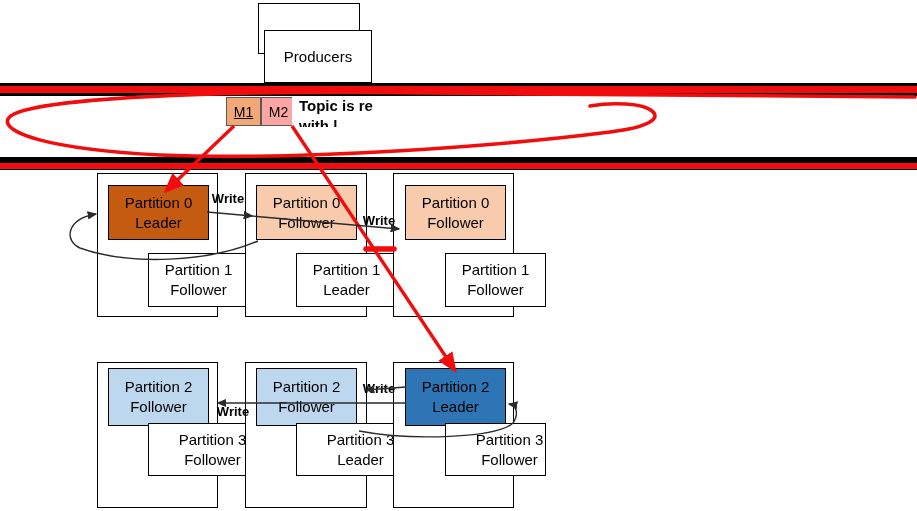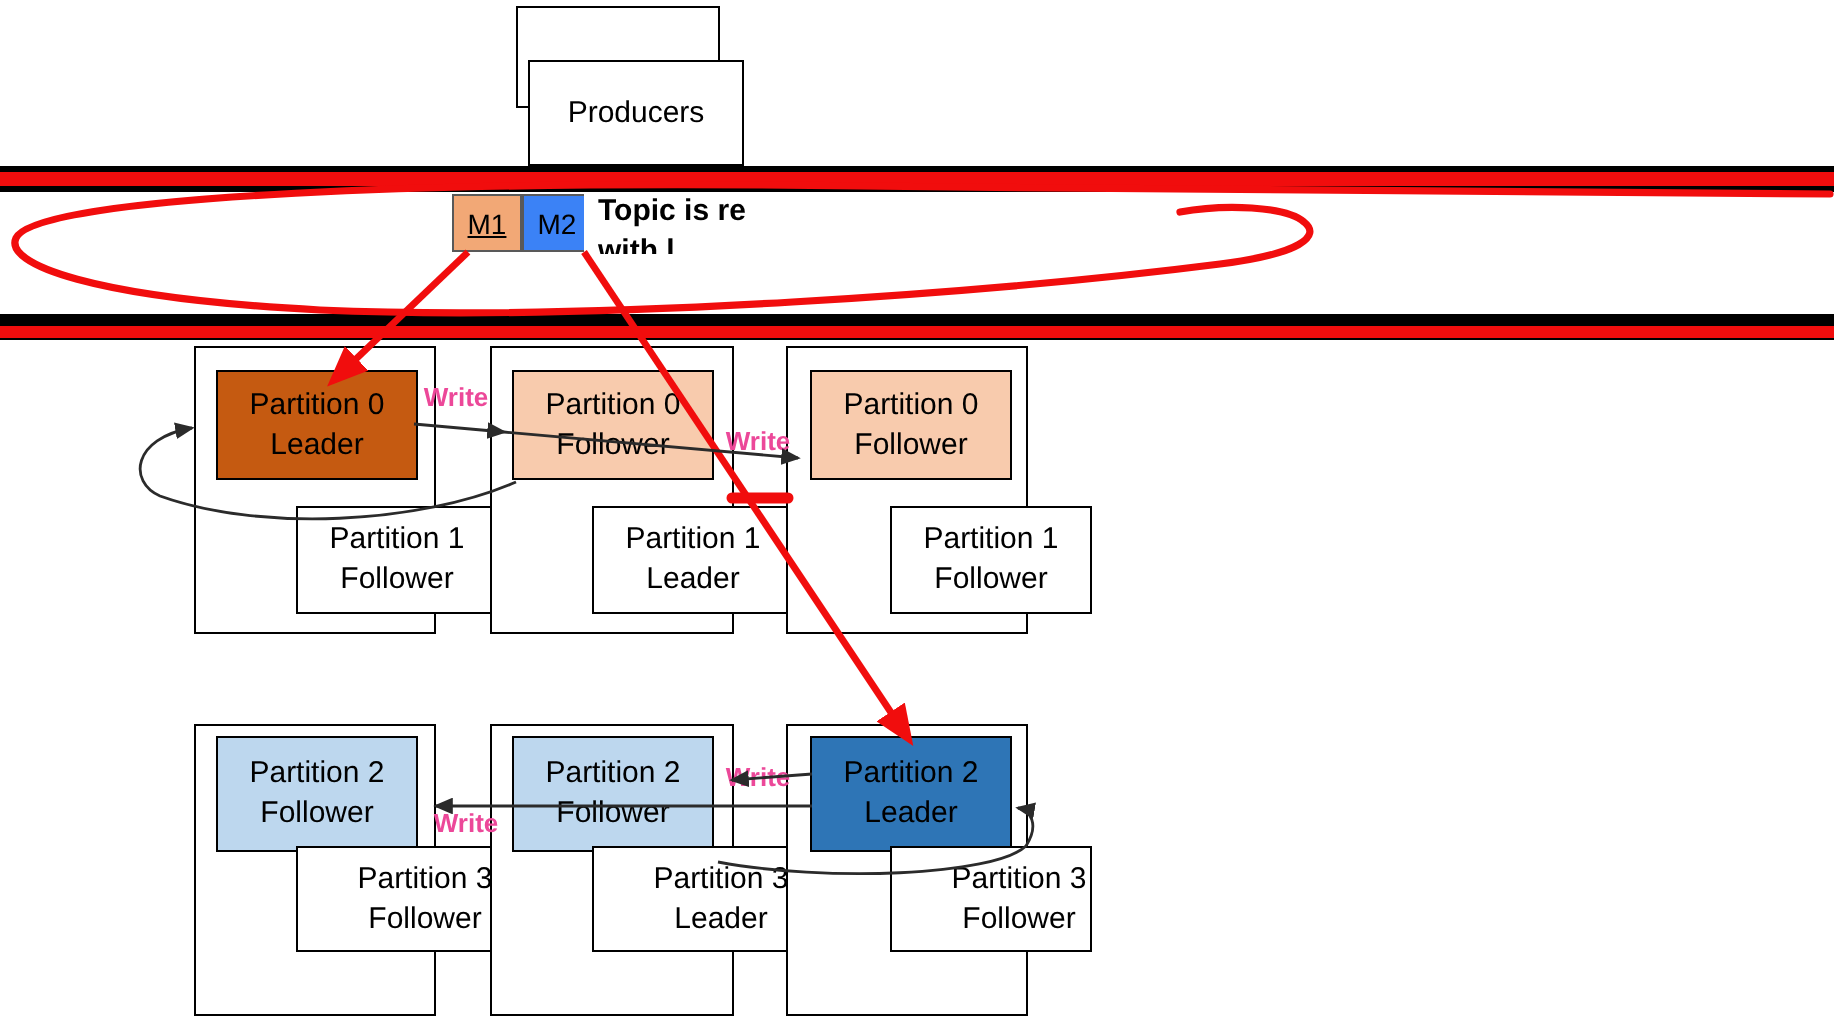--- a/index.html
+++ b/index.html
@@ -14,21 +14,21 @@
     display:flex;align-items:center;justify-content:center;font-size:15px;margin-top:20px;}
   
   .band-top{left:0;top:83px;width:917px;height:13px;background:#000;}
   .band-top-red{left:0;top:86px;width:917px;height:7px;background:#F10D0D;}
   .band-mid{left:0;top:157px;width:917px;height:13px;background:#000;}
   .band-mid-red{left:0;top:163px;width:917px;height:6px;background:#F10D0D;}
   
   .msg{top:97px;width:35px;height:29px;border:1.6px solid #595959;
     display:flex;align-items:center;justify-content:center;font-size:14px;}
   .m1{left:226px;background:#F2A876;text-decoration:underline;}
-  .m2{left:261px;background:#3b82f6;}
+  .m2{left:261px;background:#fca5a5;}
   
   .topic-note{left:292px;top:96px;width:86px;height:31px;background:#fff;overflow:hidden;}
   .topic-line1{position:absolute;left:7px;top:1px;width:200px;font-size:15px;font-weight:bold;white-space:nowrap;}
   .topic-line2{position:absolute;left:7px;top:21px;width:200px;font-size:15px;font-weight:bold;white-space:nowrap;}
   
   .broker{background:#fff;border:1.7px solid #000;}
   .b-r1{top:173px;height:144px;}
   .b-r2{top:362px;height:146px;}
   .b-c1{left:97px;width:121px;}
   .b-c2{left:245px;width:122px;}
@@ -37,21 +37,21 @@
     align-items:center;justify-content:center;font-size:15px;line-height:20px;text-align:right;}
   .p-x1{left:108px;} .p-x2{left:256px;} .p-x3{left:405px;}
   .p-r1a{top:185px;height:55px;} .p-r1b{top:253px;height:54px;}
   .p-r2a{top:368px;height:58px;} .p-r2b{top:423px;height:53px;padding-left:28px;}
   .fill-leader-orange{background:#C55A11;}
   .fill-peach{background:#F8CBAD;}
   .fill-lightblue{background:#BDD7EE;}
   .fill-darkblue{background:#2E75B6;}
   .fill-white{background:#ffffff;margin-left:40px;}
   
-  .write{width:46px;text-align:center;font-size:13px;font-weight:bold;color:#ec4899;}
+  .write{width:46px;text-align:center;font-size:13px;font-weight:bold;color:#000000;}
   .w1{left:205px;top:191px;} .w2{left:356px;top:213px;}
   .w3{left:356px;top:381px;} .w4{left:210px;top:404px;}
   svg.overlay{position:absolute;left:0;top:0;pointer-events:none;}
 </style>
 </head>
 <body>
 
 <div class="stage">
 
   <div class="abs prod-back"></div>

